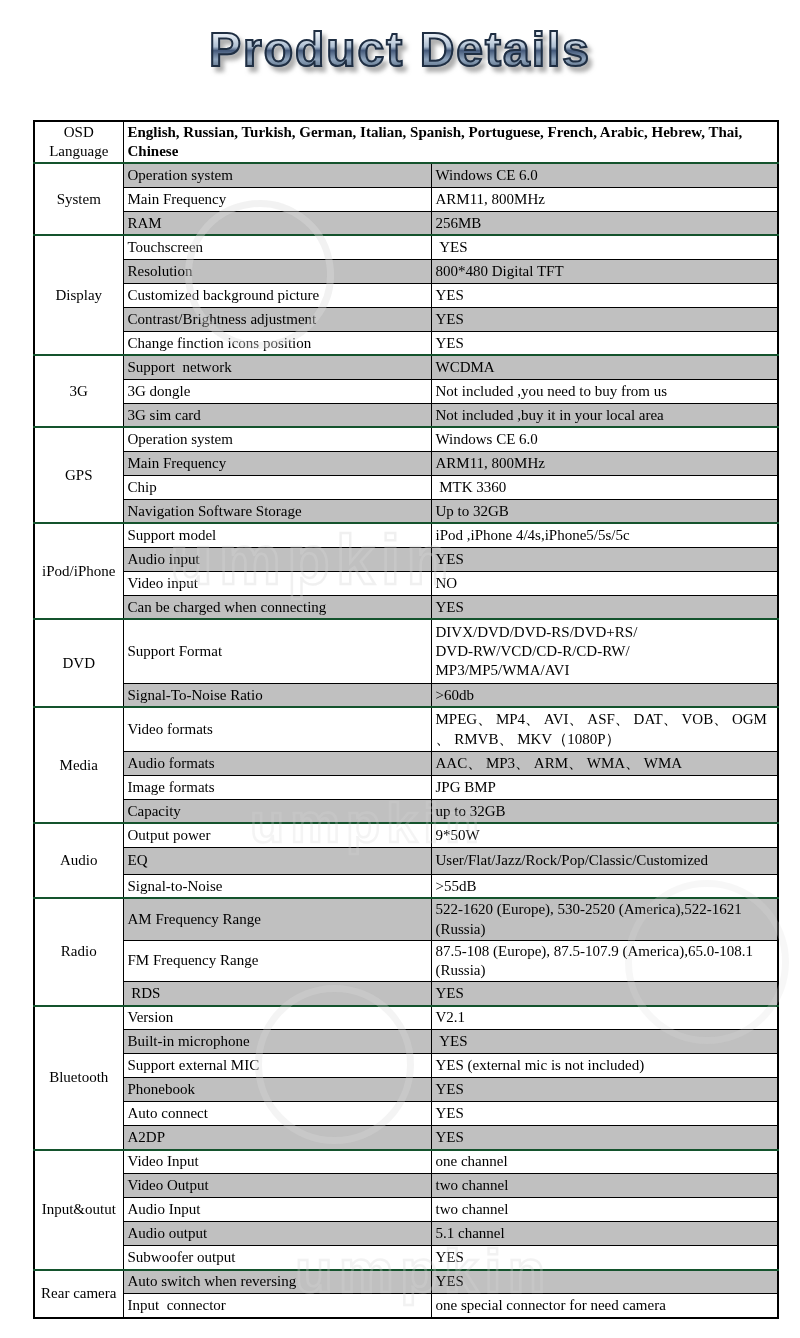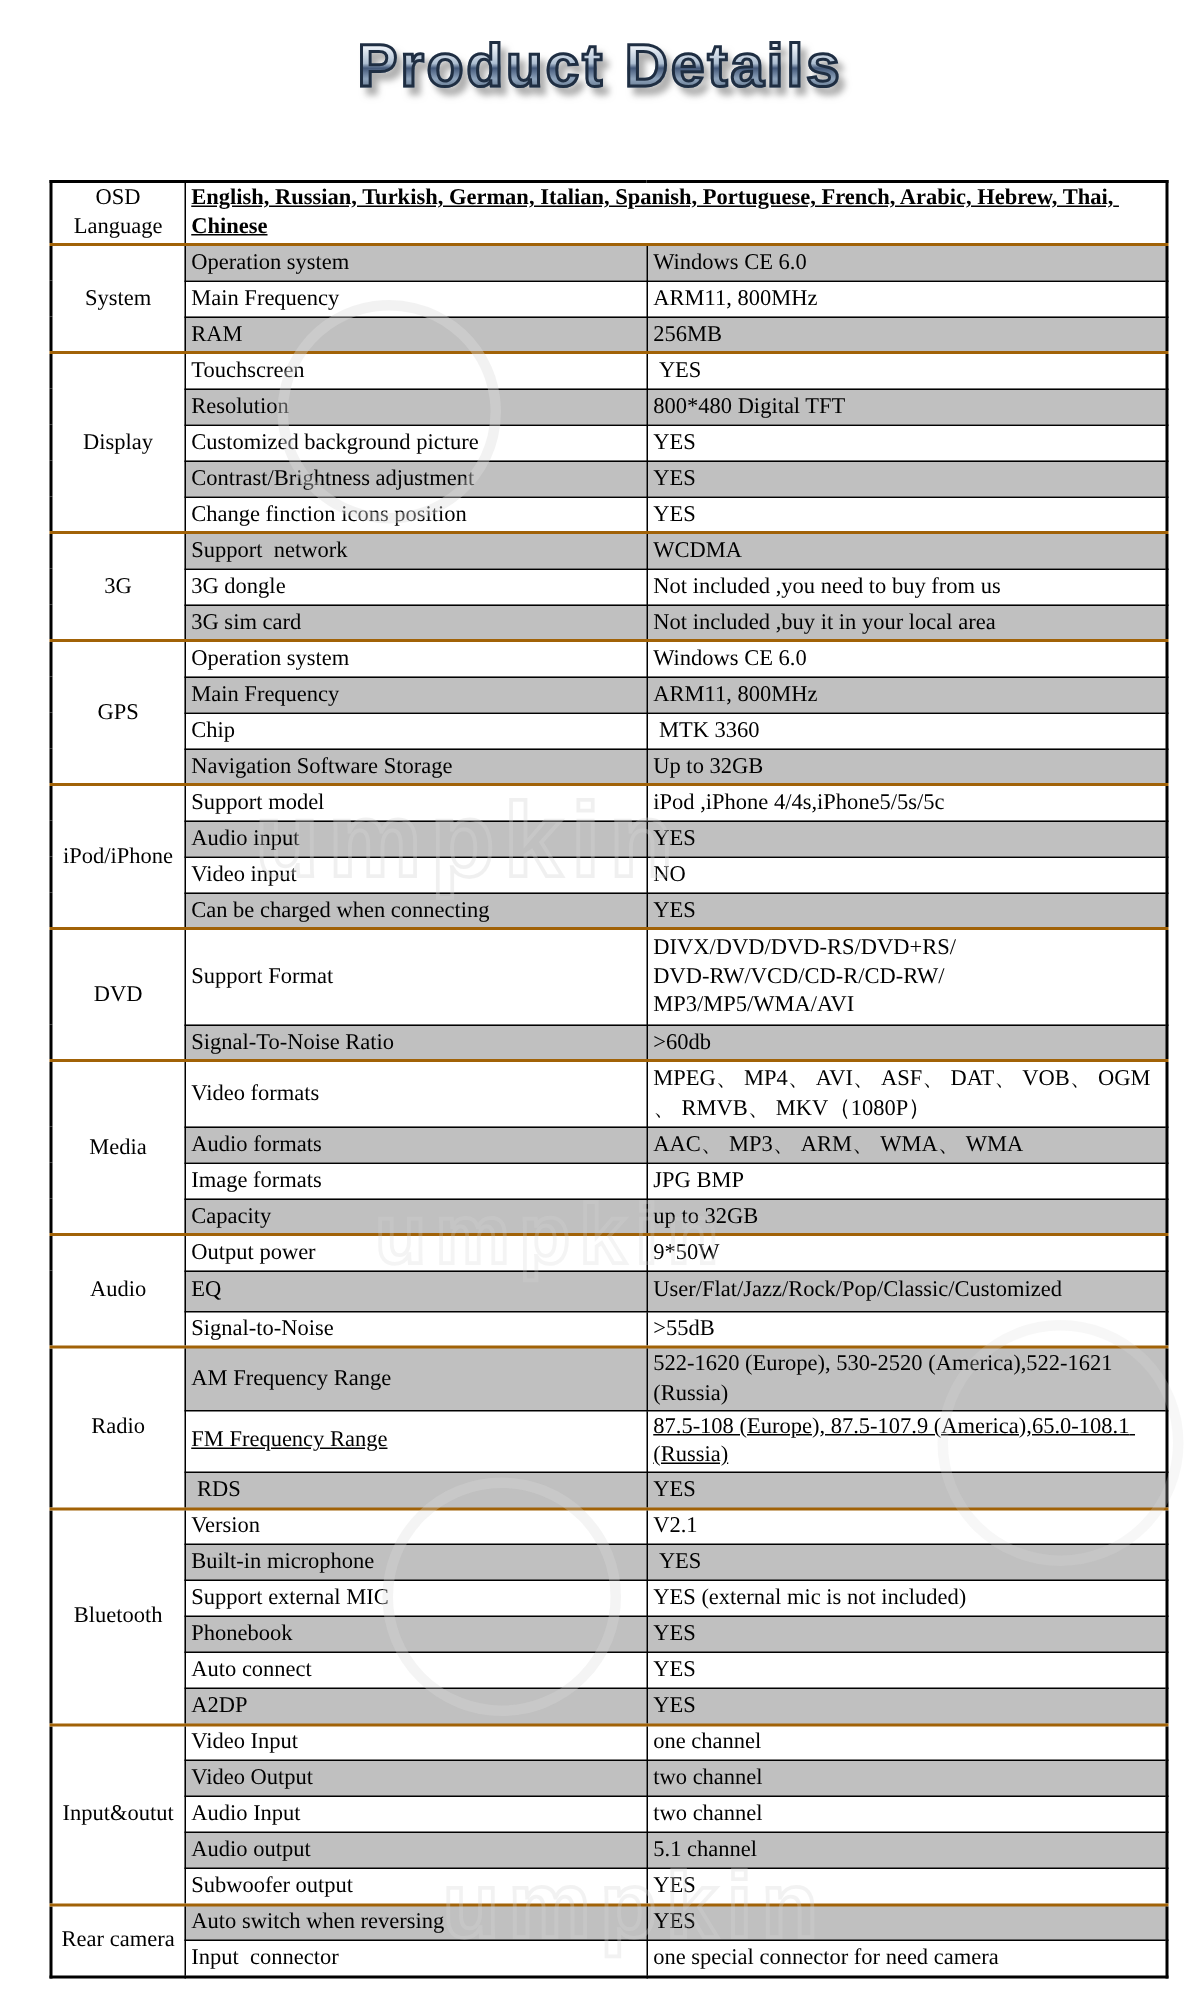--- a/index.html
+++ b/index.html
@@ -7,21 +7,21 @@
     width:800px;height:1338px;position:relative;background:#ffffff;
     font-family:"Liberation Serif","DejaVu Serif",serif;color:#000;overflow:hidden;
   }
   
   .title-wrap{
     position:absolute;top:22px;left:0;width:800px;text-align:center;
   }
   .title-text{
     display:inline-block;
     font-family:"Liberation Sans","DejaVu Sans",sans-serif;
-    font-weight:bold;font-size:40px;letter-spacing:2px;
+    font-weight:bold;font-size:48px;letter-spacing:2px;
     background:linear-gradient(180deg,#ffffff 0%,#e9eff6 22%,#aebfd2 45%,#44597a 52%,#8fa4bc 68%,#64788f 82%,#2c4868 100%);
     -webkit-background-clip:text;background-clip:text;color:transparent;
     -webkit-text-stroke:2px #1f2e42;
     filter:drop-shadow(4px 5px 2px rgba(110,110,110,0.55));
   }
   
   .wm{position:absolute;pointer-events:none;z-index:9;}
   .wm-text{
     font-family:"Liberation Sans","DejaVu Sans",sans-serif;font-weight:bold;
     color:transparent;-webkit-text-stroke:2.5px #d6d6d6;letter-spacing:6px;
@@ -37,24 +37,24 @@
     font-size:15px;line-height:1.28;
     padding:1px 4px;vertical-align:middle;
     white-space:pre-wrap;word-wrap:break-word;
   }
   table.spec tr{height:24px;}
   tr.osd-row{height:22px;}
   td.cat{
     text-align:center;font-size:14px;padding:1px 2px;background:#ffffff;
   }
   td.osd-val{
-    font-weight:bold;font-size:14px;white-space:pre;overflow:hidden;padding:1px 3px;text-decoration:underline;
+    font-weight:bold;font-size:14px;white-space:pre;overflow:hidden;padding:1px 3px;
   }
   td.shade{background:#c0c0c0;}
-  tr.sec-top td{border-top:2px solid #a16207;}
+  tr.sec-top td{border-top:2px solid #14532d;}
   table.spec{border:2px solid #000;}
 </style>
 </head>
 <body>
 
 <div class="title-wrap">
   <span class="title-text">Product Details</span>
 </div>
 
 <div class="wm wm-circle" style="left:185px;top:200px;width:135px;height:135px;opacity:.38;transform:rotate(-8deg);"></div>
@@ -195,21 +195,21 @@
       </tr>
       <tr>
         <td class="lbl">Signal-to-Noise</td>
         <td class="val">&gt;55dB</td>
       </tr>
       <tr class="sec-top" style="height: 42px;">
         <td class="cat" rowspan="3">Radio</td>
         <td class="lbl shade">AM Frequency Range</td>
         <td class="val shade">522-1620 (Europe), 530-2520 (America),522-1621 (Russia)</td>
       </tr>
-      <tr style="height: 38px; text-decoration: underline;">
+      <tr style="height: 38px;">
         <td class="lbl">FM Frequency Range</td>
         <td class="val">87.5-108 (Europe), 87.5-107.9 (America),65.0-108.1 (Russia)</td>
       </tr>
       <tr>
         <td class="lbl shade"> RDS</td>
         <td class="val shade">YES</td>
       </tr>
       <tr class="sec-top">
         <td class="cat" rowspan="6">Bluetooth</td>
         <td class="lbl">Version</td>

